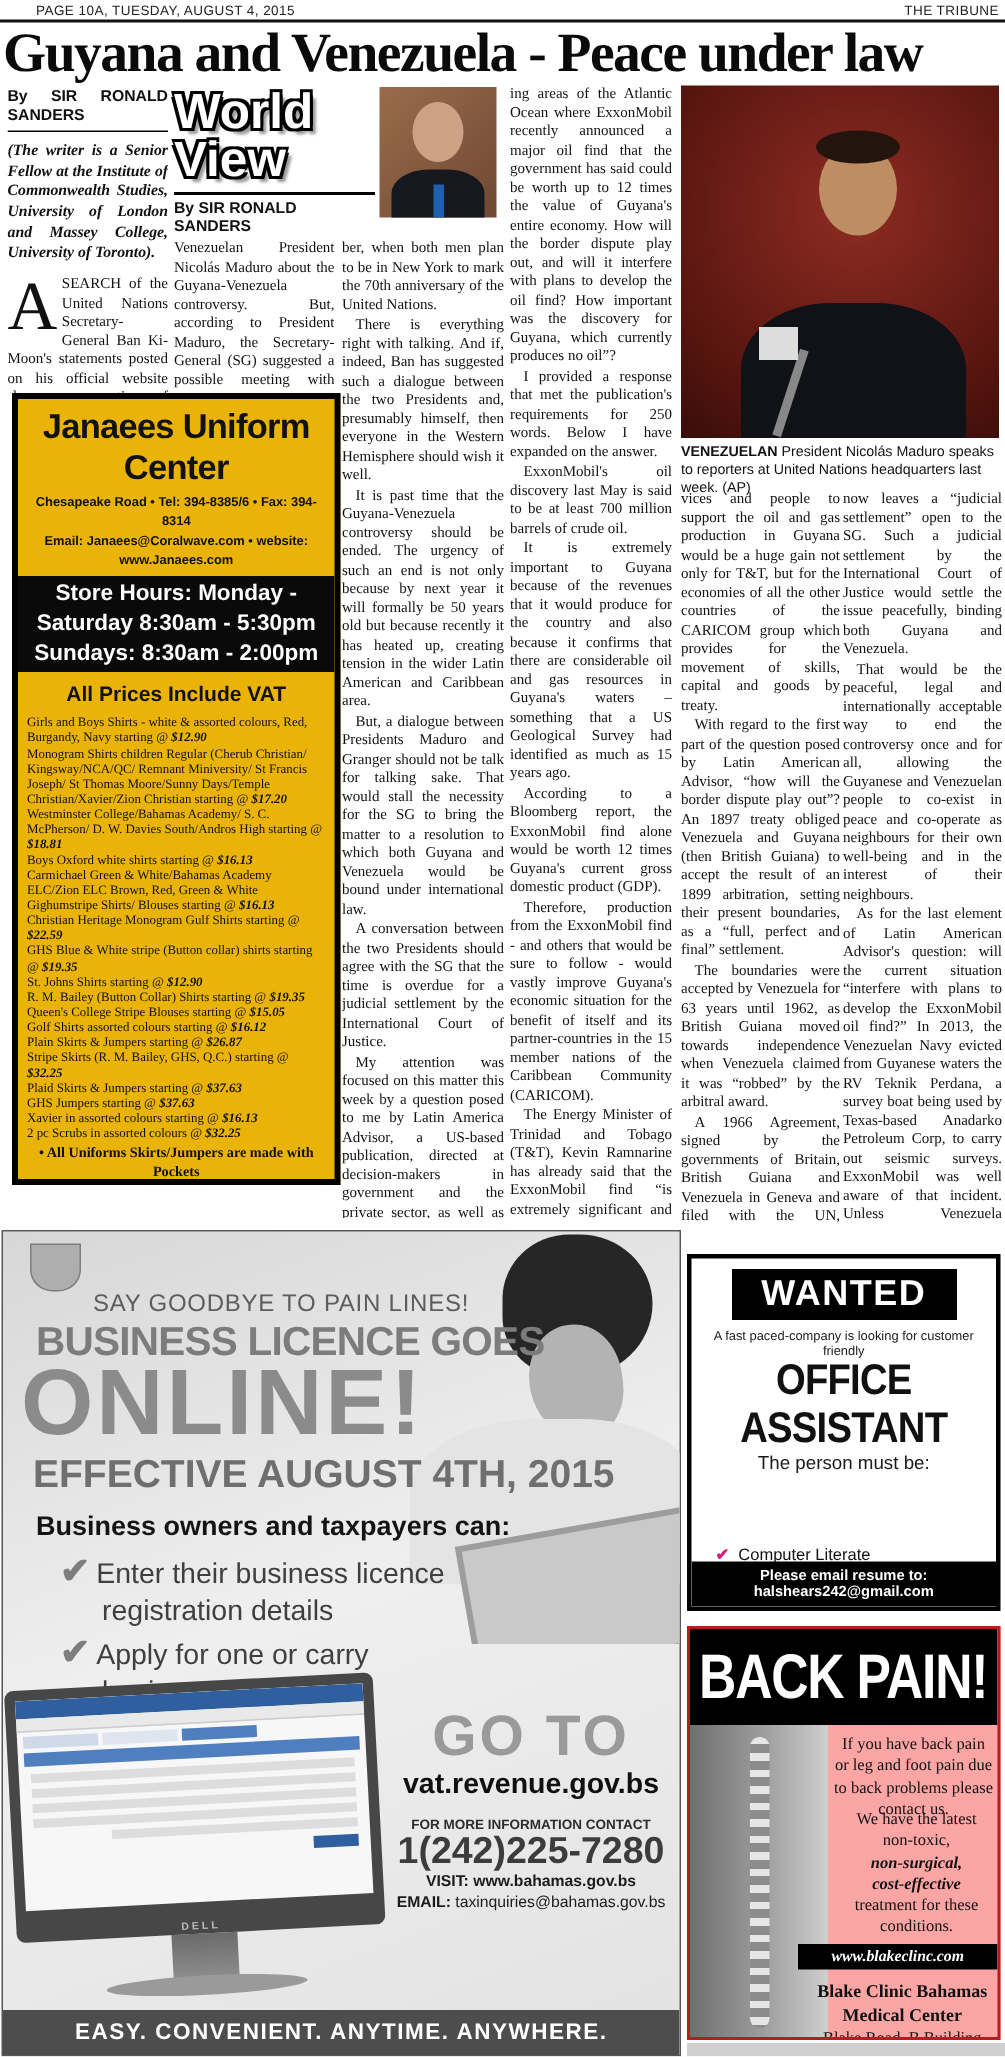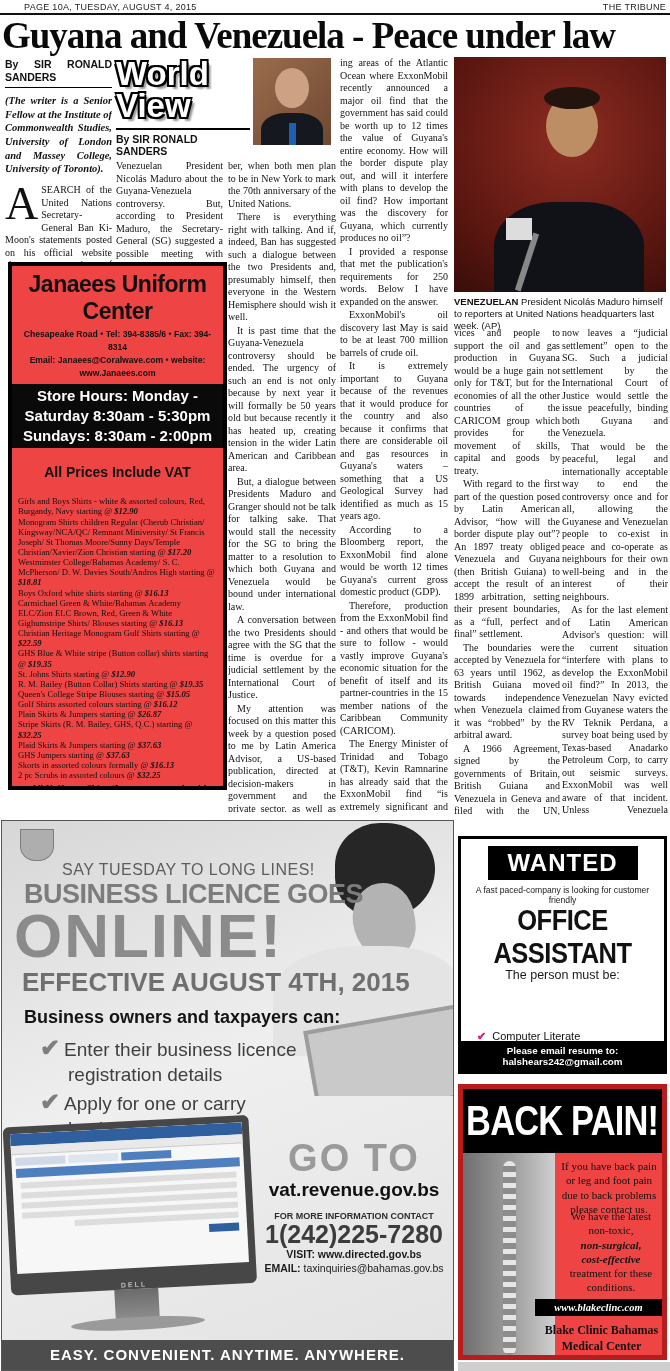--- a/index.html
+++ b/index.html
@@ -32,27 +32,27 @@
   .photo{overflow:hidden;position:absolute;}
   .sanders{background:linear-gradient(135deg,#9a6c4c,#6e4832);}
   .maduro{background:radial-gradient(circle at 55% 35%,#8e2c22,#57150f 70%,#380d09);}
   .head{position:absolute;border-radius:50%;}
   .suit{position:absolute;background:#16181f;border-radius:40% 40% 0 0;}
   .tie{position:absolute;background:#1d5fb0;}
   .mic{position:absolute;background:#ddd;}
   .micstick{position:absolute;background:#888;}
 
   
-  .ua{border:4px solid #000;background:#ef4444;box-sizing:border-box;padding:4px 6px;overflow:hidden;
+  .ua{border:4px solid #000;background:#eab308;box-sizing:border-box;padding:4px 6px;overflow:hidden;
       font-family:"Liberation Sans",sans-serif;}
   .ua-title{font-size:23px;font-weight:bold;text-align:center;letter-spacing:-.5px;margin:1px 0 3px;}
   .ua-contact{font-weight:bold;font-size:8.6px;text-align:center;line-height:1.5;}
   .ua-bar{background:#0a0a0a;color:#fff;text-align:center;margin:4px -6px;padding:2px 0;}
   .ua-hours{font-weight:bold;font-size:15px;line-height:1.35;}
-  .ua-vat{font-weight:bold;font-size:14px;text-align:center;margin:16px 0;}
+  .ua-vat{font-weight:bold;font-size:14px;text-align:center;margin:6px 0;}
   .ua-item{font-family:"Liberation Serif",serif;font-size:8.6px;line-height:1.18;text-align:left;}
   .ua-price{font-weight:bold;font-style:italic;}
   .ua-bullets{font-family:"Liberation Serif",serif;font-weight:bold;font-size:9.5px;text-align:center;line-height:1.3;margin-top:3px;}
   .ua-emb{font-weight:bold;font-size:12.5px;line-height:1.3;}
 
   
   .bl{border:1px solid #555;box-sizing:border-box;overflow:hidden;
       background:linear-gradient(160deg,#d7d7d7 0%,#efefef 45%,#e2e2e2 100%);
       font-family:"Liberation Sans",sans-serif;}
   .bl-tag{font-size:16px;color:#5d5d5d;letter-spacing:.5px;}
@@ -87,21 +87,21 @@
   .wa-sub{font-size:8.6px;color:#1a1a1a;margin:2px 4px;}
   .wa-title{font-weight:bold;font-size:25.5px;letter-spacing:-.5px;transform:scale(1,1.12);display:inline-block;margin:1px 0 2px;}
   .wa-must{font-size:12.5px;color:#1a1a1a;margin-bottom:6px;}
   .wa-list{text-align:left;margin:0 0 0 16px;font-size:11px;color:#111;}
   .wa-list div{margin-bottom:8px;margin-top:48px;}
   .wa-check{font-weight:bold;margin-right:6px;}
   .wa-foot{position:absolute;left:0;right:0;bottom:0;background:#000;color:#fff;font-weight:bold;
            font-size:9.8px;padding:4px 0;}
 
   
-  .bp{position:absolute;background:#ef4444;overflow:hidden;border:5px solid #b91c1c;box-sizing:border-box;}
+  .bp{position:absolute;background:#fca5a5;overflow:hidden;border:2px solid #b91c1c;box-sizing:border-box;}
   .bp-head{background:#000;color:#fff;height:64px;display:flex;align-items:center;justify-content:center;}
   .bp-title{font-family:"Liberation Sans",sans-serif;font-weight:bold;font-size:42px;transform:scaleX(.82);
             letter-spacing:-1px;white-space:nowrap;}
   .bp-body{position:relative;height:210px;font-family:"Liberation Serif",serif;}
   .spine{position:absolute;left:0;top:0;width:92px;height:100%;
          background:linear-gradient(90deg,#6f6f6f 0%,#9f9f9f 55%,#cfcfcf 100%);}
   .spine-col{position:absolute;left:40px;top:8px;bottom:8px;width:13px;border-radius:7px;
              background:repeating-linear-gradient(180deg,#e6e6e6 0 5px,#8c8c8c 5px 11px);}
   .bp-p1{position:absolute;left:96px;right:3px;top:6px;font-size:11px;line-height:1.3;text-align:center;}
   .bp-p2{position:absolute;left:100px;right:3px;top:56px;font-size:11px;line-height:1.3;text-align:center;}
@@ -168,21 +168,21 @@
   </div>
 
   <div class="photo maduro" style="left:454px;top:57px;width:212px;height:235px;">
     <div class="suit" style="left:40px;bottom:-20px;width:150px;height:110px;background:#101218;"></div>
     <div class="head" style="left:92px;top:38px;width:52px;height:62px;background:#bd8d64;"></div>
     <div class="head" style="left:90px;top:30px;width:56px;height:22px;background:#23140e;"></div>
     <div class="micstick" style="left:70px;bottom:0;width:6px;height:60px;transform:rotate(18deg);"></div>
     <div class="mic" style="left:52px;bottom:52px;width:26px;height:22px;"></div>
   </div>
   <div class="abs caption" style="left:454px;top:296px;width:212px;">
-    <b>VENEZUELAN</b><span> President Nicolás Maduro himself to reporters at United Nations headquarters last week. (AP)</span>
+    <b>VENEZUELAN</b><span> President Nicolás Maduro speaks to reporters at United Nations headquarters last week. (AP)</span>
   </div>
 
   <div class="abs col" style="left:454px;top:327px;width:106px;height:488px;">
     <p class="noind">vices and people to support the oil and gas production in Guyana would be a huge gain not only for T&amp;T, but for the economies of all the other countries of the CARICOM group which provides for the movement of skills, capital and goods by treaty.</p>
     <p>With regard to the first part of the question posed by Latin American Advisor, “how will the border dispute play out”? An 1897 treaty obliged Venezuela and Guyana (then British Guiana) to accept the result of an 1899 arbitration, setting their present boundaries, as a “full, perfect and final” settlement.</p>
     <p>The boundaries were accepted by Venezuela for 63 years until 1962, as British Guiana moved towards independence when Venezuela claimed it was “robbed” by the arbitral award.</p>
     <p>A 1966 Agreement, signed by the governments of Britain, British Guiana and Venezuela in Geneva and filed with the UN, acknowledged not a “border dispute” but a “controversy” based on the new Venezuelan assertion of nullity.</p>
 
   </div>
 
@@ -212,39 +212,39 @@
     <div class="ua-item"><span>Christian Heritage Monogram Gulf Shirts starting @ </span><span class="ua-price">$22.59</span></div>
     <div class="ua-item"><span>GHS Blue &amp; White stripe (Button collar) shirts starting @ </span><span class="ua-price">$19.35</span></div>
     <div class="ua-item"><span>St. Johns Shirts starting @ </span><span class="ua-price">$12.90</span></div>
     <div class="ua-item"><span>R. M. Bailey (Button Collar) Shirts starting @ </span><span class="ua-price">$19.35</span></div>
     <div class="ua-item"><span>Queen's College Stripe Blouses starting @ </span><span class="ua-price">$15.05</span></div>
     <div class="ua-item"><span>Golf Shirts assorted colours starting @ </span><span class="ua-price">$16.12</span></div>
     <div class="ua-item"><span>Plain Skirts &amp; Jumpers starting @ </span><span class="ua-price">$26.87</span></div>
     <div class="ua-item"><span>Stripe Skirts (R. M. Bailey, GHS, Q.C.) starting @ </span><span class="ua-price">$32.25</span></div>
     <div class="ua-item"><span>Plaid Skirts &amp; Jumpers starting @ </span><span class="ua-price">$37.63</span></div>
     <div class="ua-item"><span>GHS Jumpers starting @ </span><span class="ua-price">$37.63</span></div>
-    <div class="ua-item"><span>Skorts in assorted colours formally @ </span><span class="ua-price">$16.13</span></div>
+    <div class="ua-item"><span>Xavier in assorted colours starting @ </span><span class="ua-price">$16.13</span></div>
     <div class="ua-item"><span>2 pc Scrubs in assorted colours @ </span><span class="ua-price">$32.25</span></div>
     <div class="ua-bullets">
       <div>• All Uniforms Skirts/Jumpers are made with Pockets</div>
       <div>• Band 2 1/2 inches standard</div>
     </div>
     <div class="ua-bar ua-emb">Specializing in Embroidery and Monograms</div>
 
   </div>
 
   <div class="abs bl" style="left:1px;top:820px;width:453px;height:551px;">
     <div class="woman">
       <div style="position:absolute;right:18px;top:2px;width:100px;height:95px;background:#262626;border-radius:48% 52% 55% 45%;"></div>
       <div style="position:absolute;right:38px;top:62px;width:62px;height:76px;background:#b3b3b3;border-radius:50% 50% 46% 54%;transform:rotate(-8deg);"></div>
       <div style="position:absolute;right:-10px;top:125px;width:190px;height:110px;background:#e4e4e4;border-radius:45% 40% 0 0;"></div>
       <div style="position:absolute;right:-25px;top:195px;width:160px;height:85px;background:#c9c9c9;transform:rotate(-10deg);border:4px solid #9d9d9d;"></div>
     </div>
     <div style="position:absolute;left:18px;top:8px;width:32px;height:30px;background:#aeaeae;border-radius:0 0 45% 45%;border:1px solid #7d7d7d;"></div>
-    <div class="abs bl-tag" style="left:60px;top:40px;">SAY TUESDAY TO LONG LINES!</div>
+    <div class="abs bl-tag" style="left:60px;top:40px;">SAY GOODBYE TO PAIN LINES!</div>
     <div class="abs bl-t1" style="left:22px;top:58px;">BUSINESS LICENCE GOES</div>
     <div class="abs bl-t2" style="left:12px;top:84px;">ONLINE!</div>
     <div class="abs bl-t3" style="left:20px;top:146px;">EFFECTIVE AUGUST 4TH, 2015</div>
     <div class="abs bl-intro" style="left:22px;top:186px;">Business owners and taxpayers can:</div>
     <div class="abs bl-item" style="left:38px;top:212px;width:260px;">
       <span class="bl-check">✔</span><span>Enter their business licence</span><br>
       <span style="margin-left:28px;">registration details</span>
     </div>
     <div class="abs bl-item" style="left:38px;top:266px;width:260px;">
       <span class="bl-check">✔</span><span>Apply for one or carry</span><br>
@@ -273,21 +273,21 @@
       </div>
       <div class="stand"></div>
       <div class="base"></div>
     </div>
 
     <div class="abs" style="left:256px;top:318px;width:192px;text-align:center;">
       <div class="bl-goto">GO TO</div>
       <div class="bl-url">vat.revenue.gov.bs</div>
       <div class="bl-clabel">FOR MORE INFORMATION CONTACT</div>
       <div class="bl-phone">1(242)225-7280</div>
-      <div class="bl-small"><b>VISIT:</b> <b>www.directed.gov.bs</b></div>
+      <div class="bl-small"><b>VISIT:</b> <b>www.bahamas.gov.bs</b></div>
       <div class="bl-small"><b>EMAIL:</b> <span>taxinquiries@bahamas.gov.bs</span></div>
     </div>
 
     <div class="bl-bar">EASY. CONVENIENT. ANYTIME. ANYWHERE.</div>
   </div>
 
   <div class="wa" style="left:458px;top:836px;width:209px;height:238px;">
     <div class="wa-head">WANTED</div>
     <div class="wa-sub">A fast paced-company is looking for customer friendly</div>
     <div class="wa-title">OFFICE ASSISTANT</div>

